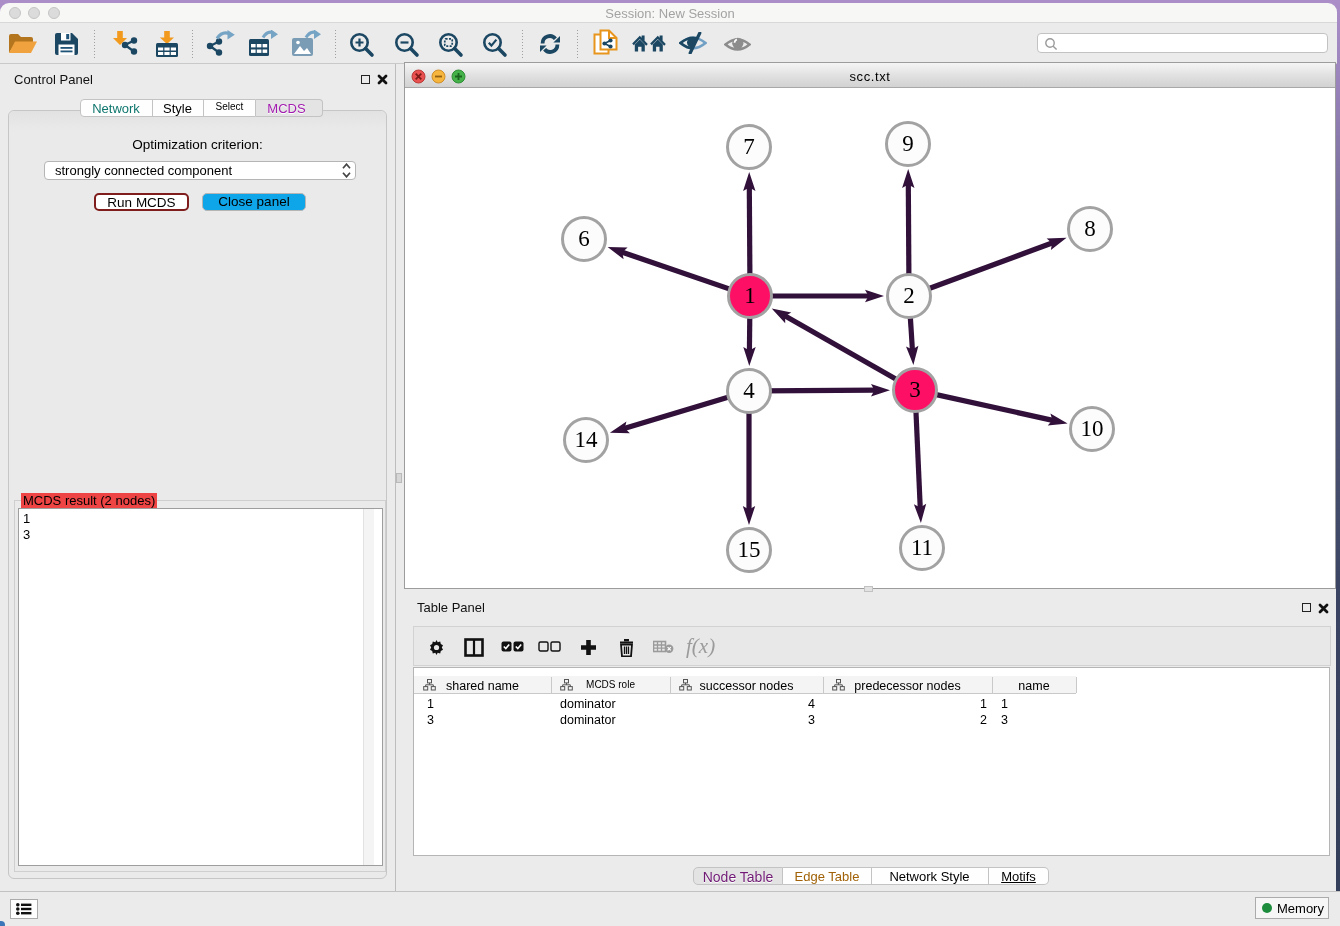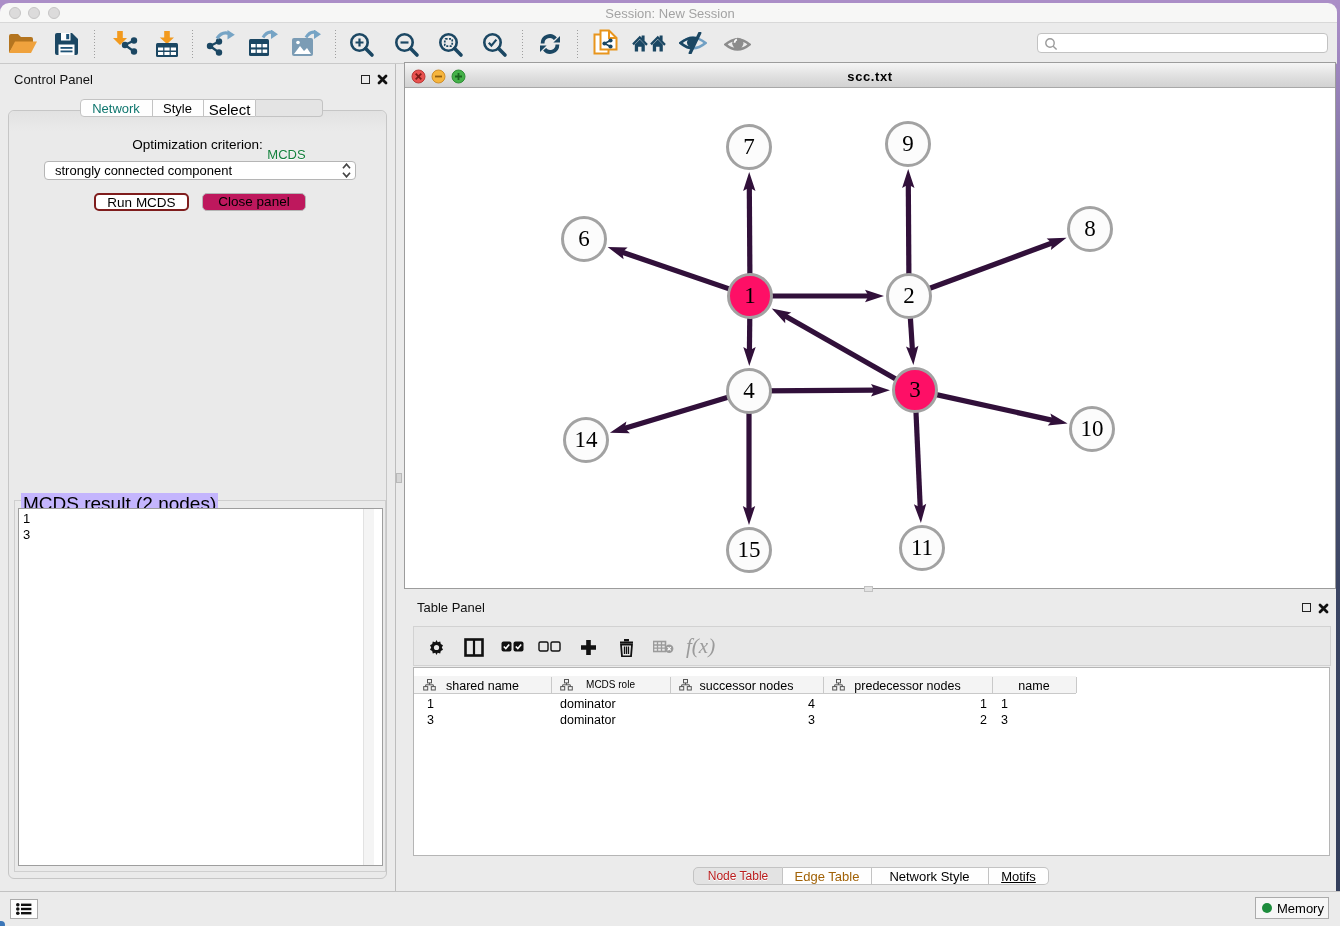--- a/index.html
+++ b/index.html
@@ -155,50 +155,50 @@
 <div class="abs" style="left:361px;top:75px;width:9px;height:9px;border:1.5px solid #222"></div>
 <svg class="abs" style="left:377px;top:74px" width="11" height="11" viewBox="0 0 11 11">
     <path d="M2 2 L9 9 M9 2 L2 9" stroke="#111" stroke-width="2.8" stroke-linecap="round"></path>
   </svg>
 <div class="abs" style="left:8px;top:110px;width:379px;height:769px;background:#eaeaea;border:1px solid #c6c6c6;border-radius:6px"></div>
 <div class="abs" style="left:9px;top:111px;width:377px;height:20px;background:linear-gradient(#e2e2e2,#eaeaea);border-radius:6px 6px 0 0"></div>
 <div class="abs" style="left:80px;top:99px;width:176px;height:18px;background:#fefefe;border:1px solid #c3c3c3;border-radius:4px 0 0 4px"></div>
 <div class="abs" style="left:256px;top:99px;width:67px;height:18px;background:#e4e4e4;border:1px solid #c3c3c3;border-left:none;border-radius:0 4px 4px 0"></div>
 <div class="abs" style="left:80px;top:101px;width:72px;height:15px;text-align:center;font-size:13px;color:#0f766e;">Network</div>
 <div class="abs" style="left:152px;top:101px;width:51px;height:15px;text-align:center;font-size:13px;color:#000;">Style</div>
-<div class="abs" style="left:203px;top:101px;width:53px;height:21px;text-align:center;font-size:15px;color:#000;">Select</div>
-<div class="abs" style="left:256px;top:101px;width:61px;height:15px;text-align:center;font-size:13px;color:#15803d;text-shadow:0 1px 0 #fff;margin-top:46px;">MCDS</div>
+<div class="abs" style="left:203px;top:101px;width:53px;height:21px;text-align:center;font-size:10px;color:#000;">Select</div>
+<div class="abs" style="left:256px;top:101px;width:61px;height:15px;text-align:center;font-size:13px;color:#a21caf;text-shadow:0 1px 0 #fff;">MCDS</div>
 <div class="abs" style="left:152px;top:100px;width:1px;height:16px;background:#c3c3c3"></div>
 <div class="abs" style="left:203px;top:100px;width:1px;height:16px;background:#c3c3c3"></div>
 <div class="abs" style="left:0;top:137px;width:395px;text-align:center;font-size:13.5px;color:#000">Optimization criterion:</div>
 <div class="abs" style="left:44px;top:161px;width:312px;height:19px;background:#fff;border:1px solid #b5b5b5;border-radius:4px"></div>
 <div class="abs" style="left:55px;top:163px;font-size:13px;color:#000">strongly connected component</div>
 <svg class="abs" style="left:341px;top:163px" width="11" height="15" viewBox="0 0 11 15">
     <path d="M2 5.2 L5.5 1.2 L9 5.2" fill="none" stroke="#444" stroke-width="1.7"></path>
     <path d="M2 9.8 L5.5 13.8 L9 9.8" fill="none" stroke="#444" stroke-width="1.7"></path>
   </svg>
 <div class="abs" style="left:94px;top:193px;width:95px;height:18px;background:#fff;border:2px solid #7f1d1d;border-radius:5px;text-align:center;font-size:13.5px;line-height:16px">Run MCDS</div>
-<div class="abs" style="left:202px;top:193px;width:104px;height:18px;background:#be185d;border:1px solid #b5b5b5;border-radius:5px;text-align:center;font-size:13.5px;line-height:16px">Close panel</div>
+<div class="abs" style="left:202px;top:193px;width:104px;height:18px;background:#0ea5e9;border:1px solid #b5b5b5;border-radius:5px;text-align:center;font-size:13.5px;line-height:16px">Close panel</div>
 <div class="abs" style="left:14px;top:500px;width:372px;height:372px;border:1px solid #cfcfcf"></div>
-<div class="abs" style="left:21px;top:493px;background:#c4b5fd;padding:0 2px;font-size:19px;color:#000">MCDS result (2 nodes)</div>
+<div class="abs" style="left:21px;top:493px;background:#ef4444;padding:0 2px;font-size:13px;color:#000">MCDS result (2 nodes)</div>
 <div class="abs" style="left:18px;top:508px;width:365px;height:358px;background:#fff;border:1px solid #9e9e9e"></div>
 <div class="abs" style="left:363px;top:509px;width:11px;height:356px;background:#f4f4f4;border-left:1px solid #e2e2e2"></div>
 <div class="abs" style="left:23px;top:511px;font-size:13px;color:#000;line-height:16px">1<br>3</div>
 <div class="abs" style="left:396px;top:473px;width:6px;height:10px;background:#d6d6d6;border:1px solid #b9b9b9"></div>
 <div class="abs" style="left:404px;top:62px;width:932px;height:527px;background:#fff;border:1px solid #9c9c9c"></div>
 <div class="abs" style="left:405px;top:63px;width:930px;height:25px;background:linear-gradient(#f5f5f5,#dedede 60%,#d2d2d2);border-bottom:1px solid #a8a8a8"></div>
 <svg class="abs" style="left:411px;top:69px" width="56" height="15" viewBox="0 0 56 15">
 <circle cx="7.5" cy="7.5" r="6.5" fill="#e8514f" stroke="#b93a37" stroke-width="1"></circle>
 <path d="M4.7 4.7 L10.3 10.3 M10.3 4.7 L4.7 10.3" stroke="#7e1a17" stroke-width="1.8"></path>
 <circle cx="27.5" cy="7.5" r="6.5" fill="#f6b53d" stroke="#cf8e2a" stroke-width="1"></circle>
 <path d="M24 7.5 L31 7.5" stroke="#935f10" stroke-width="1.8"></path>
 <circle cx="47.5" cy="7.5" r="6.5" fill="#44b149" stroke="#2f8d36" stroke-width="1"></circle>
 <path d="M44 7.5 L51 7.5 M47.5 4 L47.5 11" stroke="#1a6420" stroke-width="1.8"></path>
 </svg>
-<div class="abs" style="left:405px;top:69px;width:930px;text-align:center;font-size:13px;font-weight:bold;letter-spacing:0.6px;color:#000">scc.txt</div>
+<div class="abs" style="left:405px;top:69px;width:930px;text-align:center;font-size:13px;font-weight:normal;letter-spacing:0.6px;color:#000">scc.txt</div>
 <div class="abs" style="left:405px;top:89px;width:930px;height:499px;overflow:hidden"><svg width="931" height="500" viewBox="0 0 931 500">
       <line x1="345.0" y1="205.0" x2="344.3" y2="97.0" stroke="#31103a" stroke-width="5.2"></line>
       <path d="M344.2 83.0 L350.5 102.0 L344.3 98.5 L338.1 102.0 Z" fill="#31103a"></path>
       <line x1="343.1" y1="206.4" x2="215.9" y2="162.7" stroke="#31103a" stroke-width="5.2"></line>
       <path d="M202.6 158.1 L222.6 158.4 L217.3 163.2 L218.6 170.2 Z" fill="#31103a"></path>
       <line x1="347.0" y1="207.0" x2="465.0" y2="207.0" stroke="#31103a" stroke-width="5.2"></line>
       <path d="M479.0 207.0 L460.0 213.2 L463.5 207.0 L460.0 200.8 Z" fill="#31103a"></path>
       <line x1="345.0" y1="209.0" x2="344.4" y2="263.0" stroke="#31103a" stroke-width="5.2"></line>
       <path d="M344.3 277.0 L338.3 257.9 L344.4 261.5 L350.7 258.1 Z" fill="#31103a"></path>
       <line x1="504.0" y1="205.0" x2="503.3" y2="94.0" stroke="#31103a" stroke-width="5.2"></line>
@@ -326,21 +326,21 @@
 <div class="abs" style="left:740px;top:697px;width:75px;text-align:right;font-size:12.5px">4</div>
 <div class="abs" style="left:910px;top:697px;width:77px;text-align:right;font-size:12.5px">1</div>
 <div class="abs" style="left:1001px;top:697px;font-size:12.5px">1</div>
 <div class="abs" style="left:427px;top:713px;font-size:12.5px">3</div>
 <div class="abs" style="left:560px;top:713px;font-size:12.5px">dominator</div>
 <div class="abs" style="left:740px;top:713px;width:75px;text-align:right;font-size:12.5px">3</div>
 <div class="abs" style="left:910px;top:713px;width:77px;text-align:right;font-size:12.5px">2</div>
 <div class="abs" style="left:1001px;top:713px;font-size:12.5px">3</div>
 <div class="abs" style="left:693px;top:867px;width:90px;height:18px;background:#e3e3e3;border:1px solid #c3c3c3;border-radius:5px 0 0 5px"></div>
 <div class="abs" style="left:783px;top:867px;width:266px;height:18px;background:#fefefe;border:1px solid #c3c3c3;border-left:none;border-radius:0 5px 5px 0"></div>
-<div class="abs" style="left:693px;top:869px;width:90px;text-align:center;font-size:12px;color:#b91c1c;text-shadow:0 1px 0 #fff;">Node Table</div>
+<div class="abs" style="left:693px;top:869px;width:90px;text-align:center;font-size:14px;color:#701a75;text-shadow:0 1px 0 #fff;">Node Table</div>
 <div class="abs" style="left:783px;top:869px;width:88px;text-align:center;font-size:13px;color:#a16207;">Edge Table</div>
 <div class="abs" style="left:871px;top:869px;width:117px;text-align:center;font-size:13px;color:#000;">Network Style</div>
 <div class="abs" style="left:988px;top:869px;width:61px;text-align:center;font-size:13px;color:#000;text-decoration:underline;">Motifs</div>
 <div class="abs" style="left:871px;top:868px;width:1px;height:16px;background:#c3c3c3"></div>
 <div class="abs" style="left:988px;top:868px;width:1px;height:16px;background:#c3c3c3"></div>
 <div class="abs" style="left:0;top:891px;width:1340px;height:35px;background:#ebebeb;border-top:1px solid #c2c2c2"></div>
 <div class="abs" style="left:10px;top:899px;width:28px;height:20px;background:#fdfdfd;border:1px solid #ababab"></div>
 <svg class="abs" style="left:16px;top:903px" width="16" height="12" viewBox="0 0 16 12">
 <circle cx="1.8" cy="1.8" r="1.8" fill="#111"></circle>
     <circle cx="1.8" cy="6" r="1.8" fill="#111"></circle>

